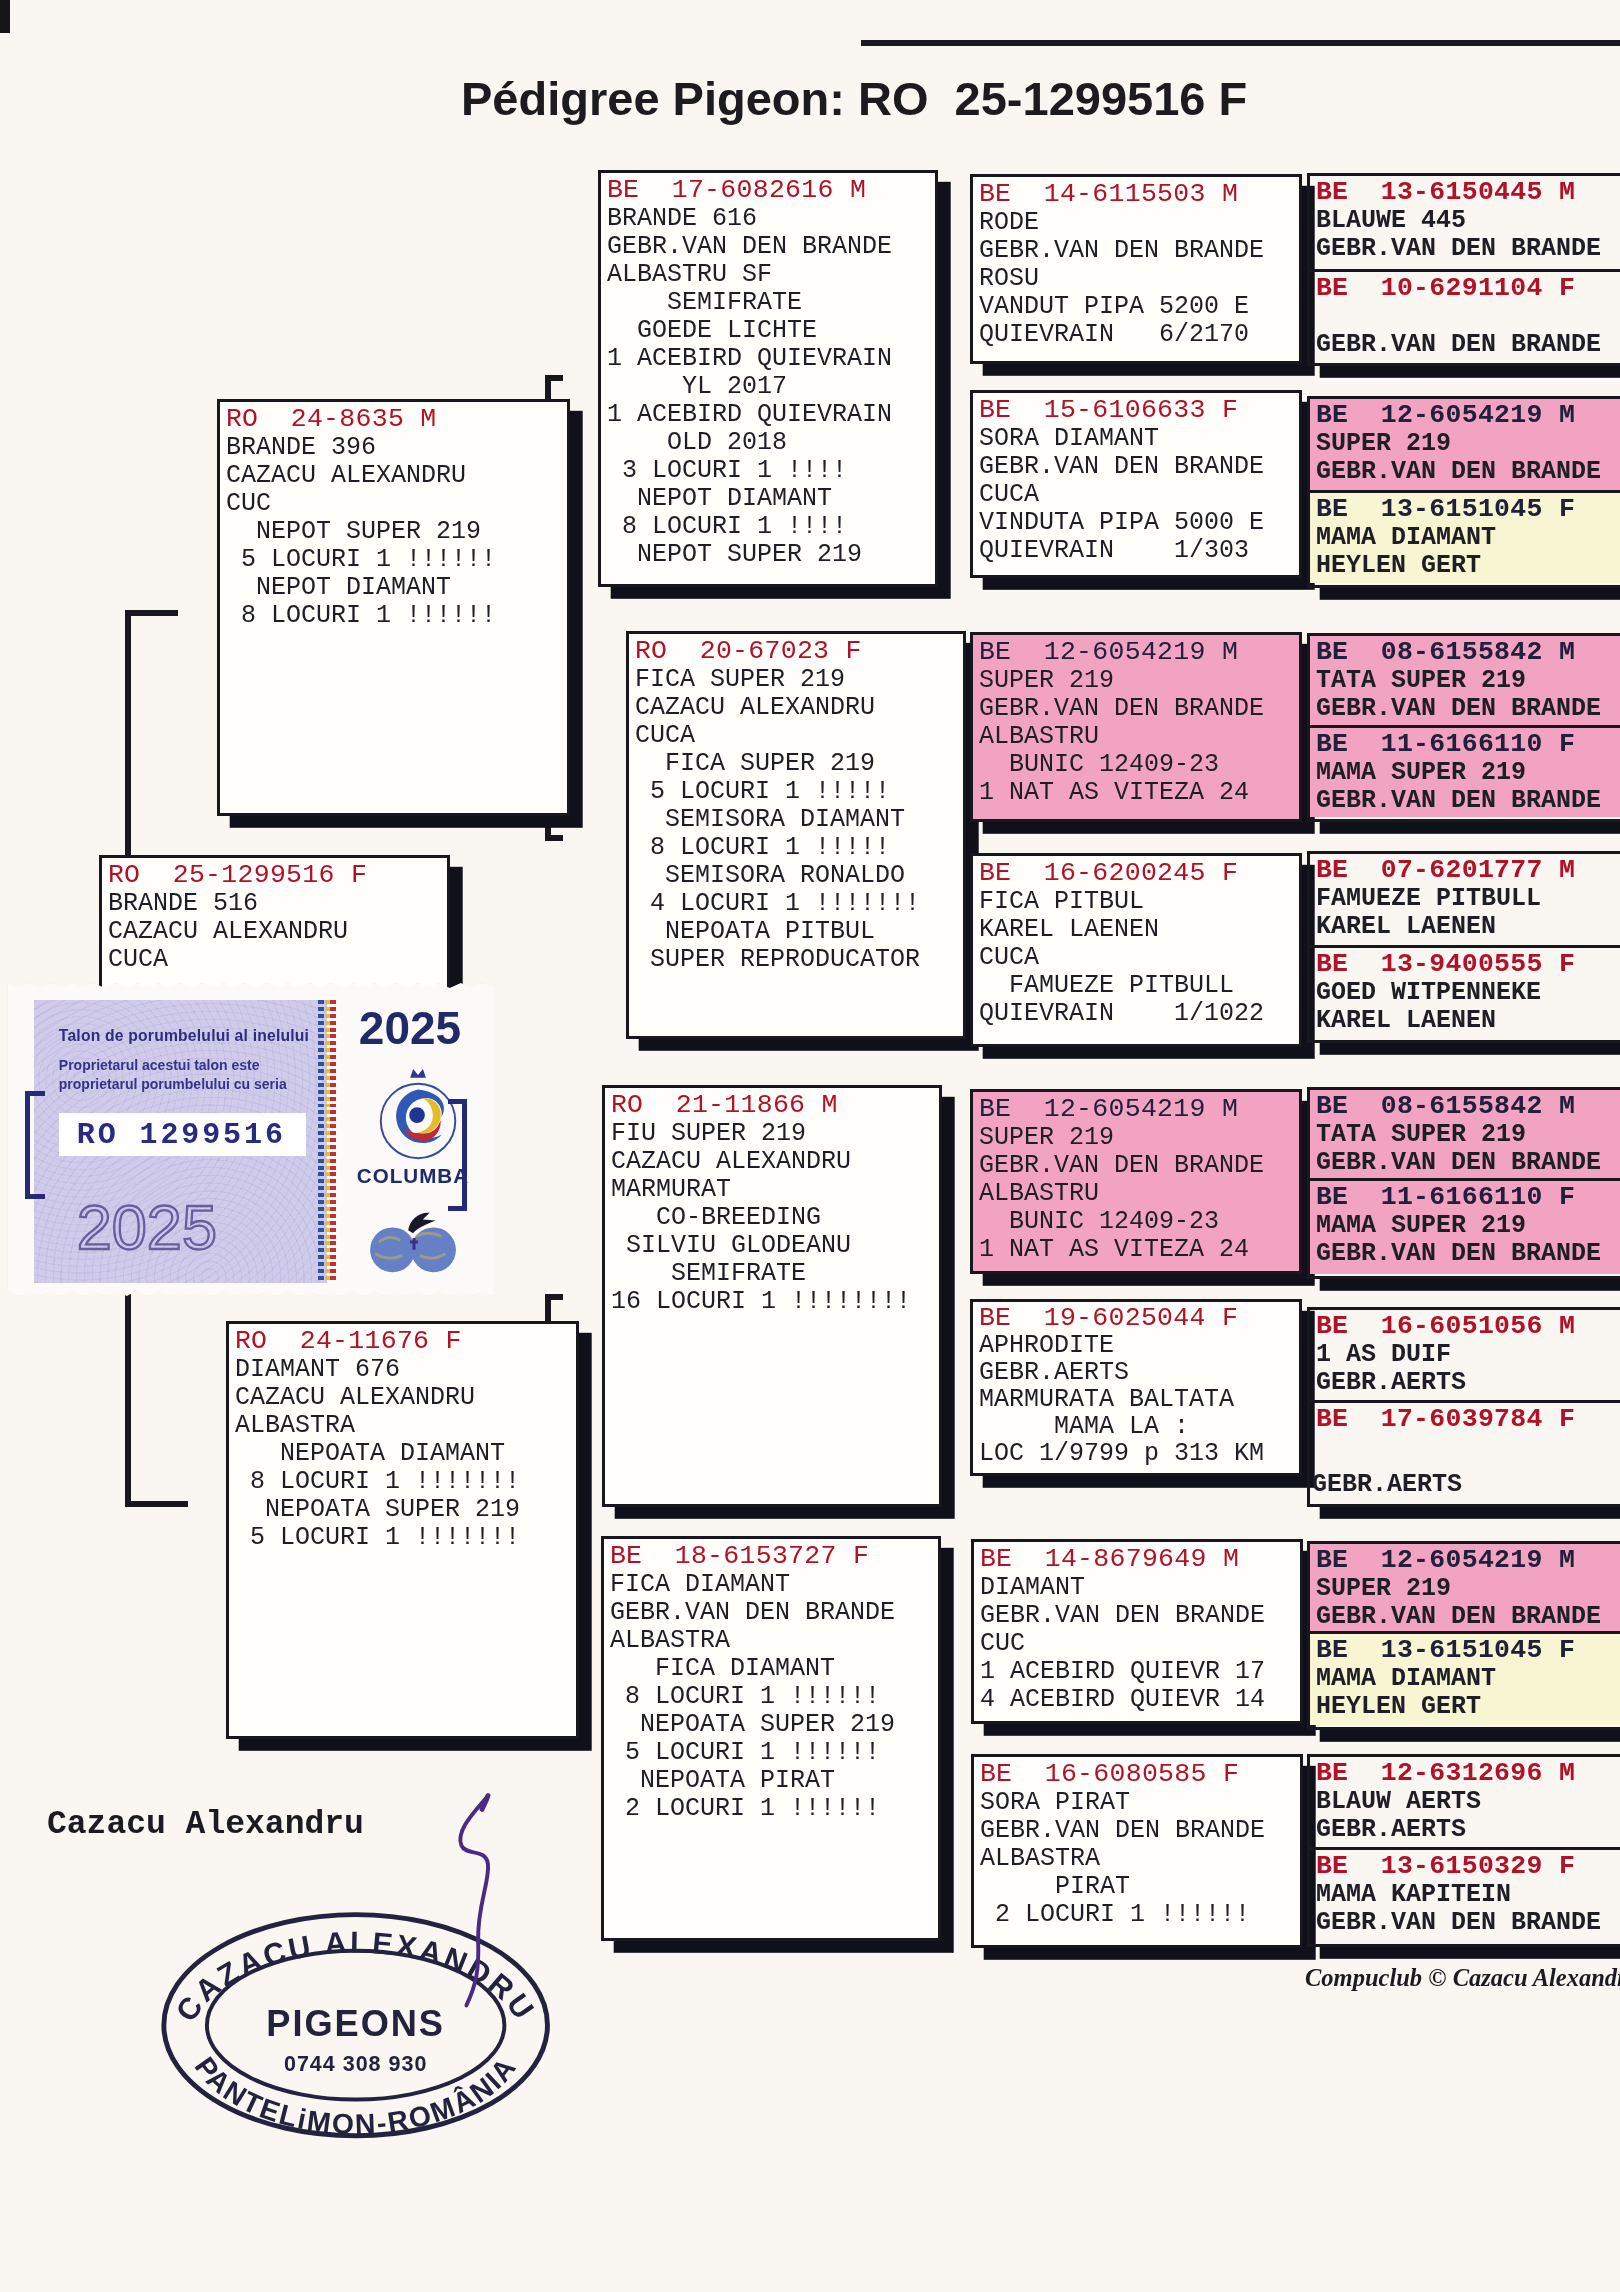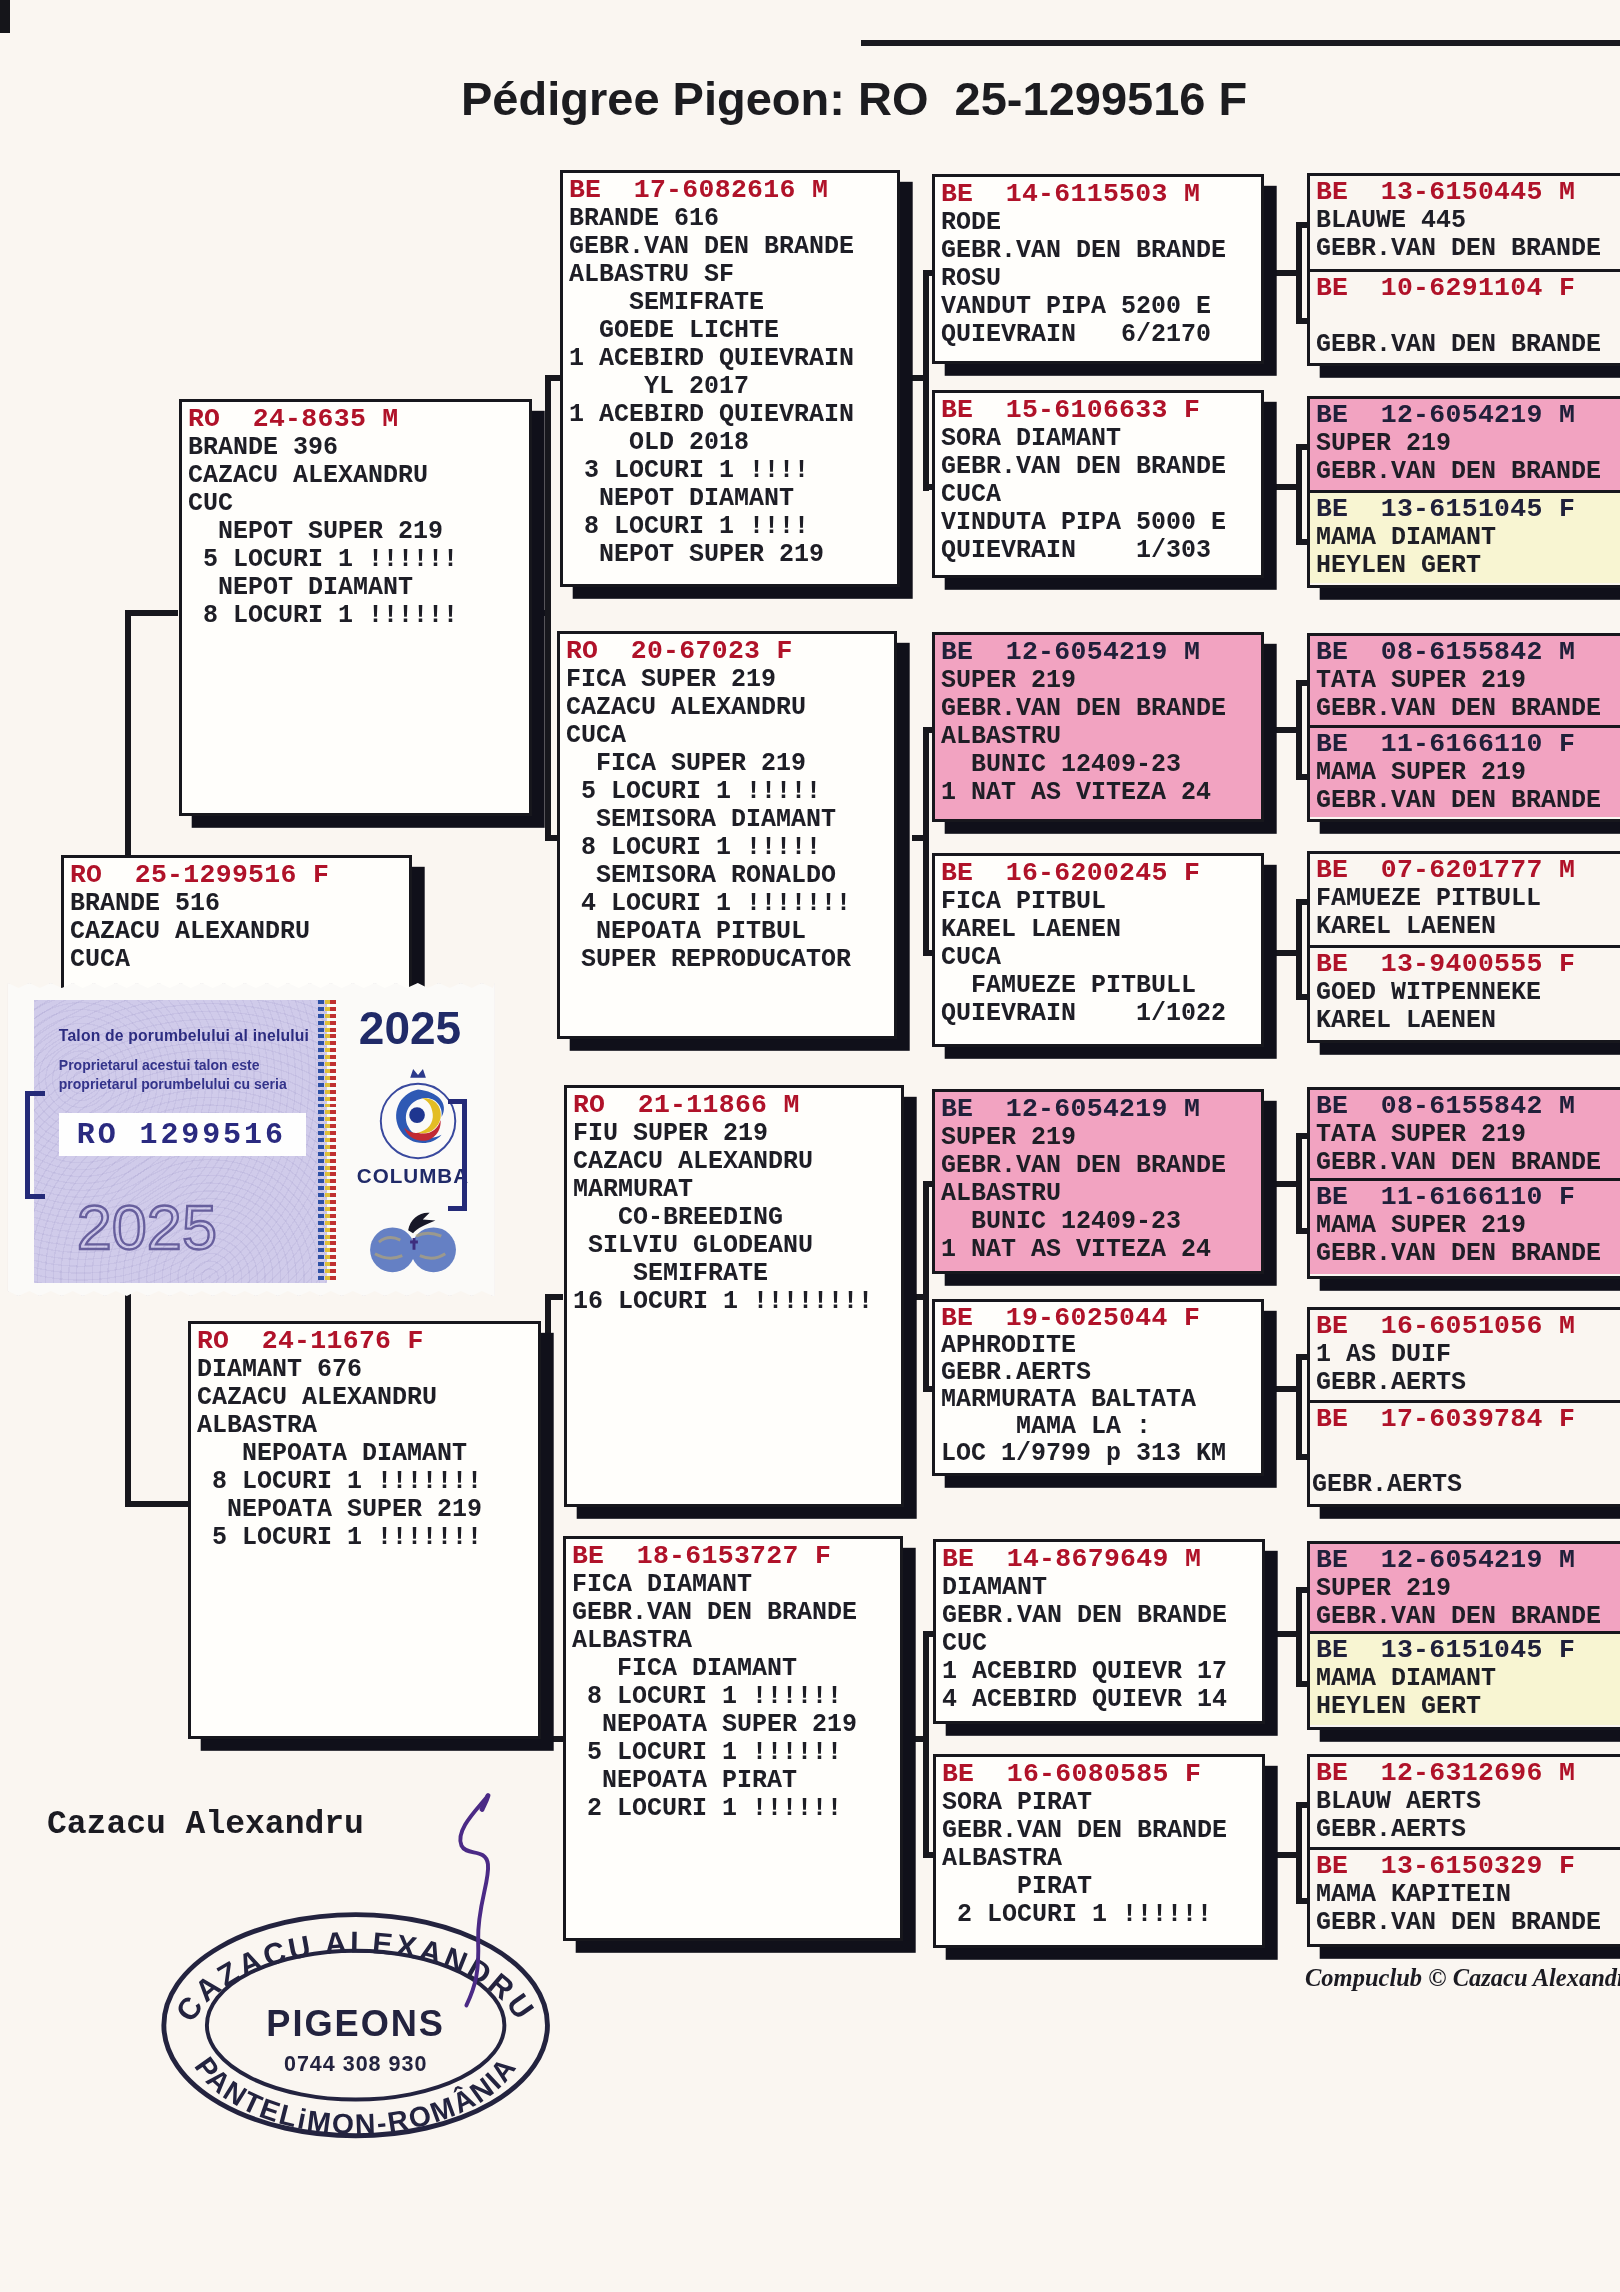--- a/index.html
+++ b/index.html
@@ -1,18 +1,18 @@
 <!DOCTYPE html>
 <html><head><meta charset="utf-8">
 <style>
 html,body{margin:0;padding:0}
 #page{position:relative;width:1620px;height:2293px;background:#faf6f1;overflow:hidden;
   font-family:"Liberation Mono",monospace;}
 .box{position:absolute;box-sizing:border-box;overflow:hidden;background:#fffefb;border:3.9px solid #17171d;box-shadow:12.7px 11.8px 0 #10101a;
-  font-weight:bold;font-size:25px;line-height:28px;color:#1e1e26;padding:2.9px 0 0 5.9px;white-space:pre;z-index:2;}
+  font-weight:normal;font-size:25px;line-height:28px;color:#1e1e26;padding:2.9px 0 0 5.9px;white-space:pre;z-index:2;margin-left:38px;}
 .hdr{font-size:26.5px;color:#b01229;letter-spacing:0.3px}
 .khdr{font-size:26.5px;color:#20203a;letter-spacing:0.3px}
 .pink{background:#f2a3c1}
 .yellow{background:#f8f5d2}
 .pair{position:absolute;box-sizing:border-box;overflow:hidden;border:3.9px solid #17171d;box-shadow:12.7px 11.8px 0 #10101a;z-index:2;
   font-weight:bold;font-size:25px;line-height:28px;color:#1e1e26;white-space:pre;}
 .half{box-sizing:border-box;padding:2px 0 0 5.9px;overflow:hidden;position:relative}
 .ln{position:absolute;background:#17171d;z-index:1}
 </style></head><body>
 <div id="page">
@@ -102,21 +102,21 @@
     SEMIFRATE
   GOEDE LICHTE
 1 ACEBIRD QUIEVRAIN
      YL 2017
 1 ACEBIRD QUIEVRAIN
     OLD 2018
  3 LOCURI 1 !!!!
   NEPOT DIAMANT
  8 LOCURI 1 !!!!
   NEPOT SUPER 219</div>
-<div class="box" style="left:557px;top:631px;width:340px;height:408px"><span class="hdr">RO  20-67023 F</span>
+<div class="box" style="left:588px;top:631px;width:340px;height:408px"><span class="hdr">RO  20-67023 F</span>
 FICA SUPER 219
 CAZACU ALEXANDRU
 CUCA
   FICA SUPER 219
  5 LOCURI 1 !!!!!
   SEMISORA DIAMANT
  8 LOCURI 1 !!!!!
   SEMISORA RONALDO
  4 LOCURI 1 !!!!!!!
   NEPOATA PITBUL

